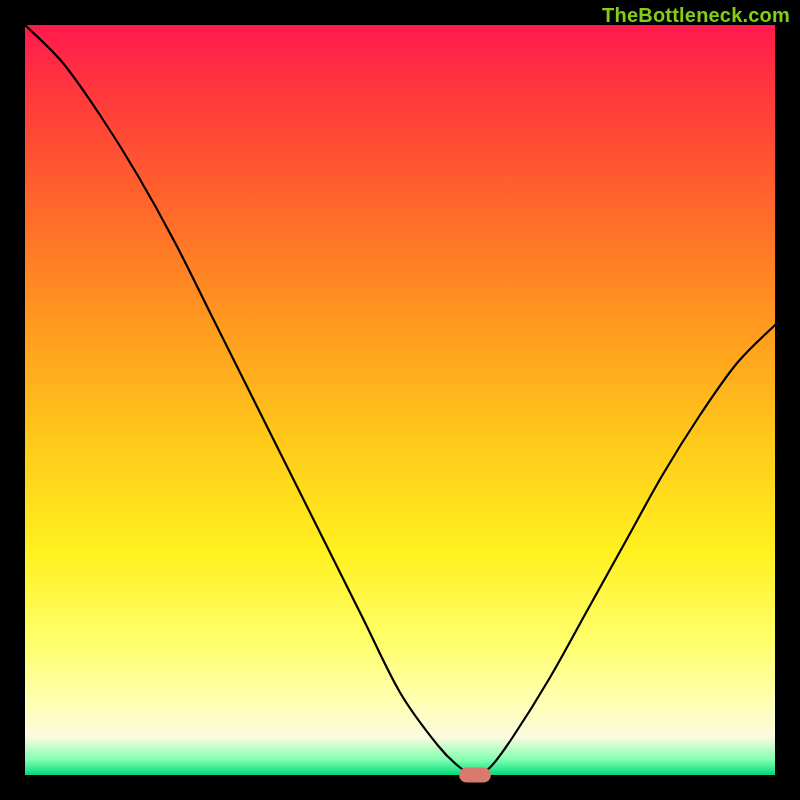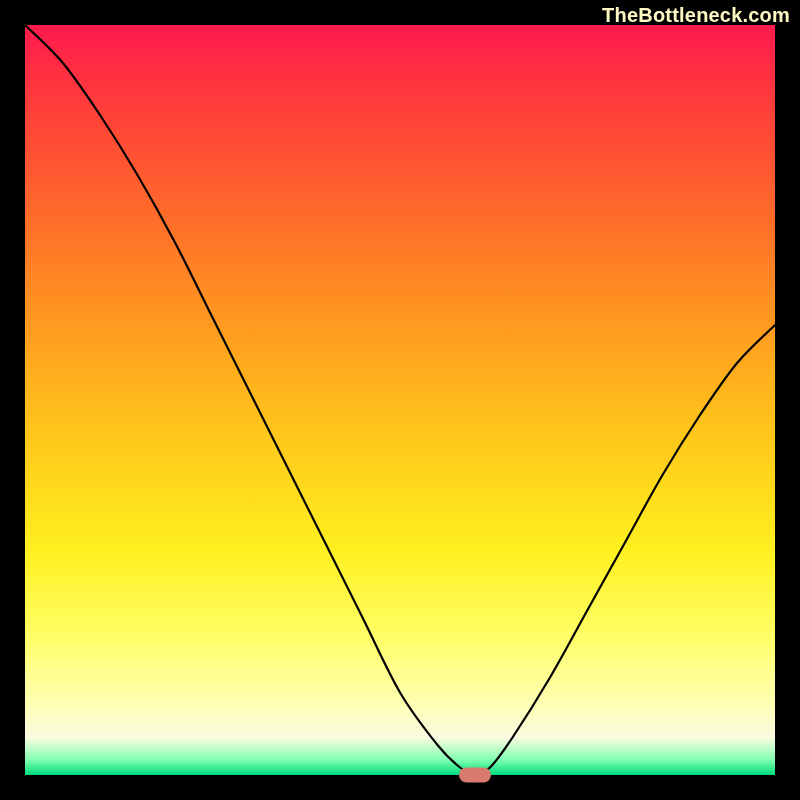--- a/index.html
+++ b/index.html
@@ -53,21 +53,21 @@
     border-radius: 8px;
     transform: translate(-50%, -50%);
   }
   .watermark {
     position: absolute;
     top: 4px;
     right: 10px;
     font-family: Arial, Helvetica, sans-serif;
     font-size: 20px;
     font-weight: 600;
-    color: #fef9c3;
+    color: #84cc16;
     letter-spacing: 0.2px;
     user-select: none;
   }
 </style>
 </head>
 <body>
 
 <div class="frame">
   <div class="plot-area">
     <svg class="curve" viewBox="0 0 750 750" preserveAspectRatio="none">

